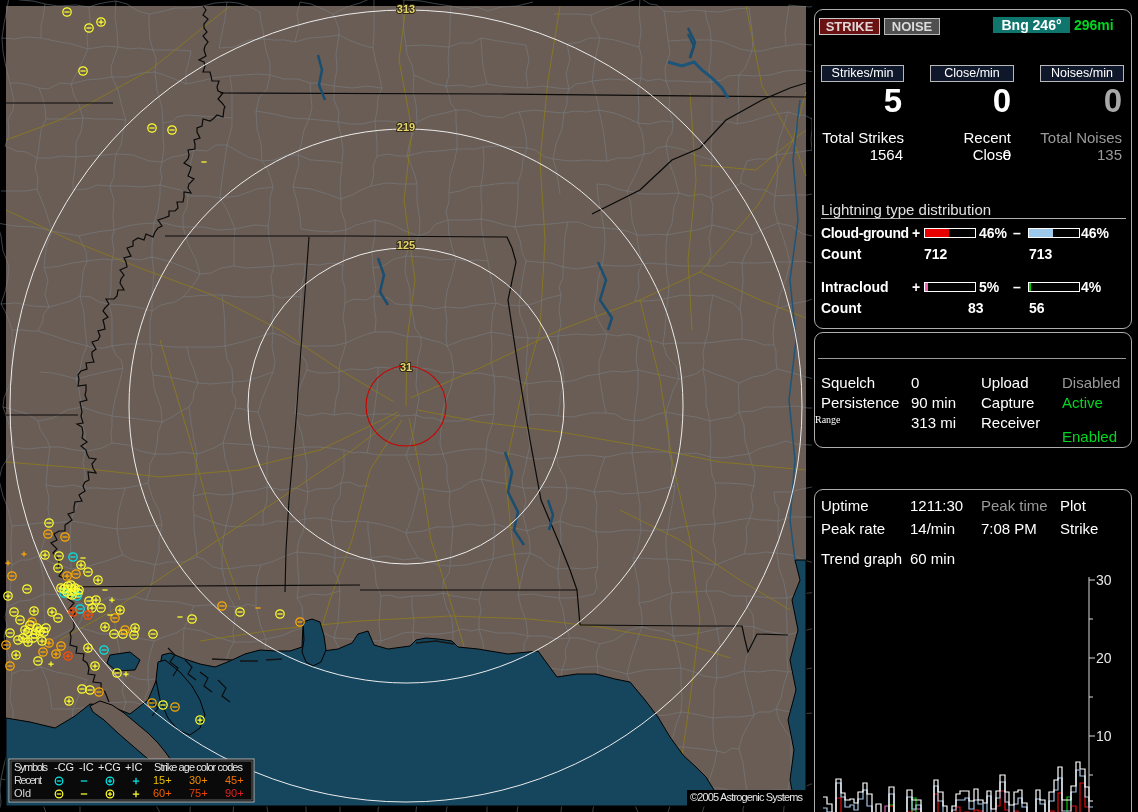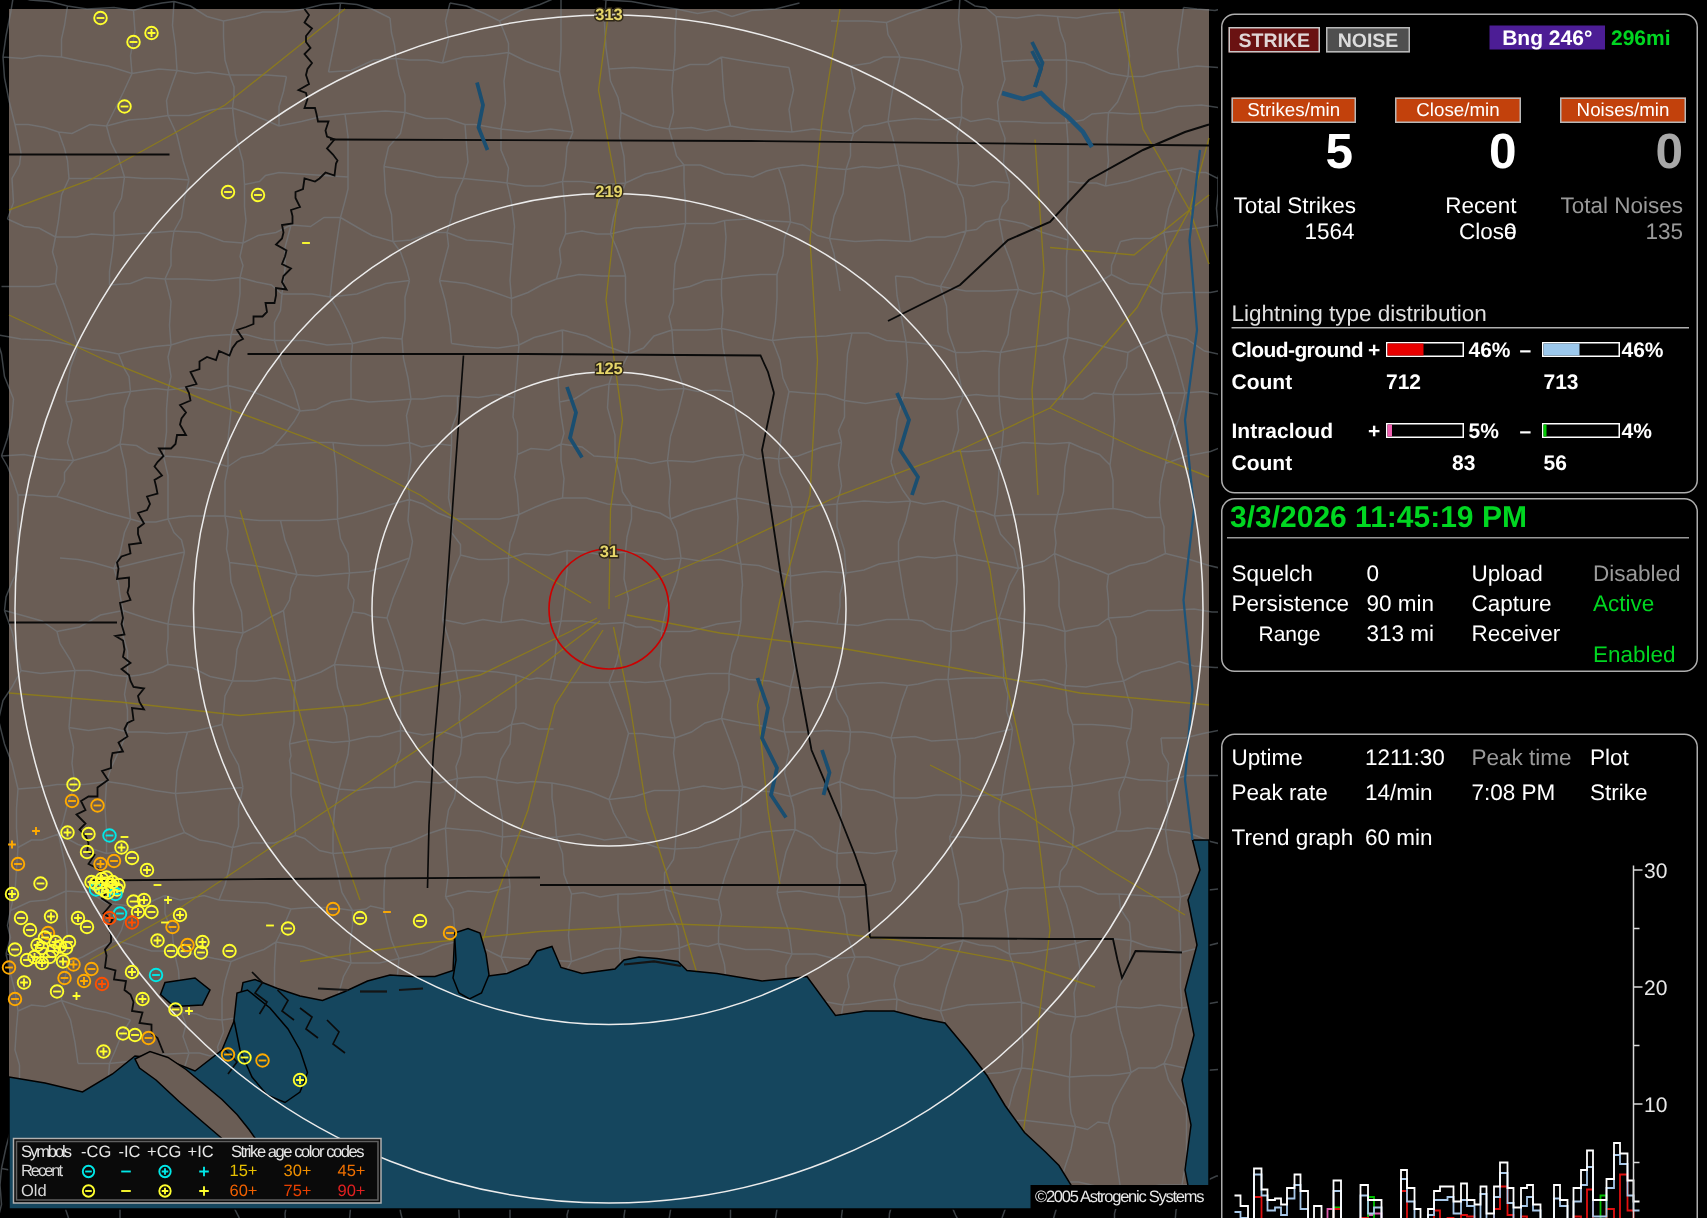--- a/index.html
+++ b/index.html
@@ -1,20 +1,20 @@
 <!DOCTYPE html>
 <html><head><meta charset="utf-8">
 <style>
 html,body{margin:0;padding:0;background:#000;}
 body{width:1138px;height:812px;position:relative;overflow:hidden;
   font-family:"Liberation Sans",sans-serif;-webkit-font-smoothing:antialiased;}
 #map{position:absolute;left:0;top:0;}
 #panel{position:absolute;left:812px;top:0;width:326px;height:812px;color:#fff;}
 .box{position:absolute;left:2px;width:316px;border:1px solid #adadad;border-radius:9px;background:#000;}
-.btn{display:inline-block;background:#c2410c;border:1px solid #b8b8b8;color:#fff;
+.btn{display:inline-block;background:#0f172a;border:1px solid #b8b8b8;color:#fff;
   text-align:center;font-size:13px;padding:1px 0;}
 .glabel{color:#9a9a9a;}
 .green{color:#00d621;}
 </style></head>
 <body>
 
 <svg id="map" width="812" height="812" viewBox="0 0 812 812">
 <rect x="6" y="6" width="800" height="799" fill="#6a5d55"></rect>
 <path d="M9 -3 20 0 33 1 45 4M9 -3 7 9 4 24 2 38M2 38 15 39 26 37 41 38M2 38 3 52 6 67 10 83M10 83 19 83 30 85 39 88M10 83 12 92 14 102 13 110M13 110 8 119 9 135 5 146M5 146 16 151 26 152 37 158M1 191 14 191 26 191 37 189M-3 223 14 226 34 227 52 231M-3 223 1 236 3 251 9 266M9 266 8 278 5 292 1 304M1 304 16 303 32 306 49 307M1 304 5 311 9 321 12 330M12 330 22 330 31 331 38 331M12 330 12 348 12 362 12 380M12 380 8 388 4 398 3 407M3 407 14 410 28 414 38 421M3 407 8 421 11 433 14 447M14 447 27 449 38 448 50 447M14 447 8 458 2 467 -1 480M-1 480 3 496 8 509 12 526M12 526 25 525 38 523 50 523M12 526 11 539 11 552 12 565M12 565 21 560 28 560 39 556M12 565 11 580 10 594 7 607M7 607 20 601 31 600 44 594M7 607 5 617 7 625 4 636M4 636 19 639 32 642 45 642M4 636 7 649 10 661 12 674M12 674 21 670 30 671 41 667M12 674 11 685 10 700 13 710M13 710 13 721 9 728 10 738M10 738 17 737 25 739 36 738M10 738 8 750 4 765 1 779M1 779 12 781 23 784 36 785M1 779 0 790 1 803 -2 815M-2 815 14 818 34 817 48 819M-2 815 -2 828 1 842 -1 853M-1 853 9 853 24 856 35 855M45 4 58 6 76 5 89 7M45 4 43 17 41 26 41 38M41 38 55 41 72 44 88 49M39 88 48 89 60 83 71 84M39 88 43 99 45 107 46 119M46 119 60 119 69 119 83 118M46 119 41 130 39 147 37 158M37 158 51 158 61 156 76 157M37 158 35 168 38 178 37 189M37 189 42 201 47 215 52 231M52 231 61 233 69 234 79 236M52 231 47 245 45 256 44 268M44 268 60 266 72 263 87 261M44 268 48 280 45 295 49 307M49 307 60 304 71 301 80 296M49 307 43 315 43 321 38 331M38 331 54 336 72 342 87 346M40 372 52 373 62 375 76 379M38 421 53 418 67 410 82 407M38 421 40 429 47 440 50 447M50 447 60 447 75 450 85 451M50 447 48 462 47 472 46 485M46 485 59 487 73 485 85 488M46 485 49 498 48 509 50 523M50 523 56 523 64 522 71 521M50 523 45 536 42 548 39 556M39 556 52 563 59 565 71 569M39 556 42 570 44 580 44 594M44 594 60 595 71 602 87 604M44 594 44 610 45 627 45 642M45 642 55 638 66 632 77 627M45 642 44 649 41 660 41 667M41 667 56 672 71 675 87 680M41 667 47 680 50 695 52 709M52 709 60 709 67 709 73 709M36 738 49 741 59 744 72 751M36 738 37 755 37 771 36 785M36 785 54 782 67 778 85 776M36 785 41 794 44 807 48 819M48 819 59 820 67 819 80 821M48 819 45 831 41 844 35 855M89 7 98 4 108 2 116 1M89 7 90 21 87 37 88 49M88 49 100 47 106 46 118 47M88 49 82 62 76 74 71 84M71 84 86 80 99 79 112 77M71 84 74 95 79 105 83 118M83 118 96 119 113 119 126 120M83 118 81 132 76 142 76 157M76 157 90 156 104 155 116 154M76 157 75 168 73 181 73 190M73 190 87 189 97 185 110 186M79 236 91 233 103 231 114 230M79 236 83 246 86 251 87 261M87 261 95 260 104 259 112 260M87 261 83 272 82 285 80 296M80 296 91 297 99 302 109 304M80 296 84 313 85 329 87 346M87 346 94 348 104 348 112 346M87 346 83 355 80 369 76 379M76 379 92 375 109 371 123 368M76 379 79 389 80 397 82 407M82 407 91 410 100 413 112 416M82 407 82 424 85 434 85 451M85 451 93 450 102 448 112 443M85 451 83 463 85 473 85 488M85 488 98 488 111 489 125 488M85 488 80 499 74 512 71 521M71 521 85 523 103 527 117 529M71 521 70 538 71 554 71 569M71 569 89 566 106 561 123 555M87 604 97 603 103 600 110 597M87 604 84 610 81 620 77 627M77 627 88 630 101 634 116 634M87 680 81 690 77 700 73 709M73 709 92 707 106 703 126 702M73 709 72 723 72 736 72 751M72 751 88 747 100 747 115 743M72 751 77 760 81 766 85 776M85 776 98 776 113 777 124 778M85 776 82 792 80 805 80 821M80 821 91 819 99 820 111 819M80 821 80 837 79 851 76 864M76 864 88 861 102 856 116 853M116 1 127 4 138 11 149 14M116 1 115 17 117 31 118 47M118 47 130 49 139 48 153 50M118 47 114 58 111 67 112 77M112 77 126 77 142 73 155 72M112 77 118 90 122 107 126 120M126 120 123 132 121 145 116 154M116 154 133 155 149 161 162 162M116 154 114 167 114 177 110 186M110 186 125 186 142 187 160 185M110 186 114 201 113 217 114 230M114 230 127 226 139 224 154 223M114 230 112 238 114 251 112 260M112 260 127 258 140 260 152 257M112 260 111 273 111 288 109 304M109 304 123 305 137 307 152 311M109 304 112 317 112 330 112 346M112 346 126 344 136 344 150 344M112 346 116 355 121 360 123 368M123 368 119 385 115 399 112 416M112 416 130 418 145 420 162 422M112 416 112 426 111 433 112 443M112 443 128 445 140 451 155 454M125 488 131 487 140 485 148 483M125 488 121 502 118 514 117 529M117 529 130 528 148 526 162 525M117 529 118 536 120 548 123 555M123 555 133 560 145 562 155 565M110 597 120 600 136 597 146 600M110 597 110 609 115 623 116 634M116 634 129 636 143 639 154 641M116 634 119 647 120 662 121 675M121 675 131 676 138 679 148 680M121 675 124 683 122 691 126 702M126 702 133 702 140 704 146 703M126 702 122 715 121 730 115 743M115 743 118 756 122 765 124 778M124 778 130 776 141 778 149 776M111 819 128 817 143 818 161 815M116 853 128 856 143 856 156 859M149 14 164 11 175 8 190 8M149 14 149 25 150 40 153 50M153 50 168 50 178 50 191 51M153 50 156 58 156 64 155 72M155 72 164 75 177 80 186 84M155 72 157 90 162 108 163 123M163 123 173 121 177 117 186 115M163 123 163 138 164 147 162 162M162 162 172 157 184 155 194 150M162 162 160 171 162 177 160 185M160 185 171 188 181 190 188 196M160 185 160 196 158 210 154 223M154 223 164 223 175 226 183 227M154 223 153 234 152 245 152 257M152 257 168 261 186 268 200 274M152 257 154 274 152 293 152 311M152 311 161 305 175 302 183 297M152 311 150 321 150 334 150 344M150 344 163 346 173 347 187 347M150 344 152 354 151 366 153 375M153 375 169 377 185 380 198 383M153 375 154 388 161 408 162 422M162 422 172 417 181 411 189 407M162 422 158 433 157 444 155 454M155 454 170 454 183 452 197 454M155 454 150 464 149 476 148 483M148 483 153 499 159 510 162 525M162 525 159 539 159 551 155 565M155 565 168 562 183 562 197 557M155 565 153 578 150 590 146 600M146 600 160 601 178 602 194 606M154 641 164 637 176 633 184 628M154 641 150 654 148 666 148 680M148 680 162 678 170 674 184 673M148 680 149 688 145 698 146 703M146 703 162 706 175 709 187 711M146 703 148 717 151 735 156 749M156 749 171 746 183 742 195 741M156 749 155 758 153 765 149 776M149 776 165 776 180 780 193 779M149 776 154 787 156 805 161 815M161 815 170 821 181 824 191 827M161 815 157 831 159 846 156 859M190 8 203 6 215 3 227 2M191 51 189 61 186 71 186 84M186 84 201 81 213 78 230 76M186 115 201 116 216 117 232 118M194 150 207 151 216 145 227 145M194 150 190 165 190 179 188 196M188 196 198 196 208 196 220 198M188 196 187 207 183 215 183 227M183 227 203 227 218 230 235 229M183 227 188 244 196 260 200 274M200 274 211 273 221 268 234 266M200 274 196 281 190 289 183 297M183 297 195 296 210 295 222 295M187 347 200 347 213 347 225 346M187 347 190 360 194 370 198 383M198 383 211 384 221 383 233 382M198 383 194 392 193 400 189 407M189 407 191 422 194 440 197 454M197 454 206 451 214 448 223 443M197 454 196 466 196 482 193 496M193 496 207 493 222 495 233 494M193 496 194 504 193 507 194 515M194 515 205 519 216 523 226 526M194 515 194 530 196 543 197 557M197 557 203 559 213 567 222 569M194 606 206 605 221 605 235 607M194 606 191 613 188 620 184 628M184 628 202 631 219 638 234 642M184 628 183 645 183 657 184 673M184 673 196 676 206 675 219 676M184 673 186 685 184 699 187 711M187 711 200 712 213 714 225 717M187 711 191 719 190 732 195 741M195 741 207 744 220 750 233 753M195 741 195 754 194 766 193 779M193 779 208 779 222 780 234 779M193 779 193 793 190 809 191 827M191 827 204 823 219 817 233 813M191 827 192 833 196 843 197 850M197 850 212 855 222 857 235 863M227 2 238 3 248 6 260 12M227 2 225 19 222 33 219 48M219 48 234 47 249 40 264 39M230 76 243 75 257 74 270 75M230 76 232 91 232 102 232 118M232 118 232 126 230 134 227 145M227 145 239 152 248 157 262 161M227 145 224 165 222 180 220 198M220 198 238 196 257 189 273 187M220 198 226 208 231 219 235 229M235 229 244 227 255 225 268 226M235 229 234 242 234 255 234 266M234 266 246 268 263 267 274 266M222 295 240 297 258 297 273 295M222 295 224 311 225 331 225 346M225 346 242 342 258 337 273 333M225 346 227 359 232 369 233 382M233 382 246 381 259 377 273 372M233 382 232 392 236 400 235 408M235 408 243 409 248 411 258 412M235 408 231 418 226 433 223 443M223 443 239 444 254 445 269 447M223 443 225 458 231 477 233 494M233 494 246 491 253 491 267 487M233 494 232 503 229 514 226 526M226 526 238 527 250 525 263 525M226 526 223 540 222 555 222 569M222 569 235 568 245 566 261 565M222 569 225 582 228 595 235 607M235 607 244 606 247 604 256 606M235 607 235 617 233 632 234 642M234 642 245 642 253 642 266 639M234 642 229 651 225 665 219 676M219 676 237 674 252 676 269 675M219 676 219 688 224 704 225 717M225 717 240 711 248 705 263 701M233 753 245 750 258 747 268 743M233 753 234 760 234 770 234 779M234 779 242 780 254 788 262 789M234 779 232 790 234 802 233 813M233 813 247 816 255 817 269 816M233 813 233 831 235 849 235 863M235 863 242 859 252 856 262 855M260 12 261 22 263 30 264 39M264 39 273 40 285 40 295 42M264 39 266 50 270 63 270 75M270 75 284 79 298 79 310 83M270 75 267 89 259 98 256 111M256 111 274 114 291 118 309 119M256 111 257 129 261 143 262 161M262 161 274 160 287 155 298 155M262 161 267 168 271 179 273 187M273 187 270 198 270 213 268 226M268 226 269 239 272 252 274 266M274 266 282 266 295 264 305 264M274 266 271 277 272 285 273 295M273 295 281 298 293 296 301 297M273 295 274 307 272 320 273 333M273 333 282 336 292 342 302 346M273 333 272 347 275 361 273 372M273 372 267 387 262 399 258 412M258 412 262 423 266 435 269 447M269 447 281 448 291 449 304 447M269 447 267 458 267 473 267 487M267 487 282 490 296 488 308 492M267 487 267 501 263 513 263 525M263 525 277 521 293 522 305 519M261 565 274 561 285 556 297 552M261 565 257 577 256 593 256 606M256 606 259 619 261 627 266 639M266 639 281 636 295 630 308 627M266 639 265 650 269 663 269 675M269 675 278 675 290 675 300 674M269 675 266 683 264 691 263 701M263 701 275 706 286 707 296 713M263 701 264 713 265 728 268 743M268 743 280 741 293 740 302 741M268 743 266 759 263 774 262 789M262 789 274 782 292 781 305 774M262 789 266 798 267 808 269 816M269 816 280 821 292 820 307 825M269 816 266 828 266 844 262 855M262 855 271 855 282 856 295 856M300 2 311 4 323 9 333 14M300 2 297 14 299 26 295 42M295 42 309 38 324 37 339 35M310 83 317 83 328 85 334 86M310 83 311 96 312 108 309 119M309 119 319 120 330 121 338 122M309 119 304 130 301 145 298 155M298 155 311 160 328 161 342 163M298 155 299 164 296 175 293 187M293 187 311 189 327 194 341 199M293 187 297 201 300 217 301 229M301 229 316 231 332 232 346 230M305 264 319 265 331 263 343 265M305 264 305 275 301 286 301 297M301 297 300 313 299 332 302 346M302 346 315 346 333 346 346 343M302 346 301 355 307 363 307 370M307 370 319 373 328 373 339 372M307 370 301 384 297 397 295 413M295 413 309 416 322 413 334 415M295 413 299 426 302 435 304 447M304 447 316 447 331 448 344 450M304 447 307 464 306 479 308 492M308 492 317 489 332 488 341 483M308 492 307 503 304 511 305 519M305 519 316 518 324 518 331 520M305 519 303 532 299 540 297 552M297 552 307 553 320 554 335 558M297 552 298 570 299 582 297 598M297 598 312 594 326 595 340 591M297 598 302 606 303 619 308 627M308 627 316 633 324 633 334 638M308 627 307 643 305 657 300 674M300 674 315 671 327 669 343 664M300 674 301 686 296 699 296 713M296 713 311 713 325 710 337 710M296 713 297 720 300 733 302 741M302 741 313 741 325 742 337 741M302 741 302 750 302 762 305 774M305 774 305 791 306 809 307 825M307 825 301 837 298 845 295 856M295 856 312 856 328 858 345 862M333 14 347 7 360 3 374 -3M333 14 336 21 339 29 339 35M339 35 351 41 362 45 373 48M339 35 336 54 337 69 334 86M334 86 352 88 367 86 382 88M334 86 334 100 339 112 338 122M338 122 350 124 362 124 375 121M338 122 341 135 343 151 342 163M342 163 341 174 340 187 341 199M341 199 352 195 361 190 371 186M341 199 341 210 345 222 346 230M346 230 356 225 364 223 375 220M346 230 345 241 344 254 343 265M343 265 342 278 345 288 345 303M345 303 354 299 366 300 374 296M345 303 343 318 345 329 346 343M346 343 357 338 367 334 375 332M346 343 343 354 340 362 339 372M339 372 350 369 366 370 378 367M339 372 339 388 336 399 334 415M334 415 348 413 362 416 374 414M344 450 353 453 358 452 367 453M344 450 344 460 344 472 341 483M341 483 349 482 359 486 369 486M341 483 340 496 334 506 331 520M331 520 345 522 355 521 368 522M331 520 333 535 335 546 335 558M335 558 346 557 357 559 371 558M335 558 334 571 339 581 340 591M340 591 339 606 338 623 334 638M334 638 349 639 364 640 381 641M334 638 338 647 338 656 343 664M343 664 354 664 363 665 372 664M343 664 339 677 341 695 337 710M337 710 346 711 359 709 367 710M337 710 339 722 339 732 337 741M337 741 354 742 370 743 385 743M337 741 336 757 337 772 338 790M338 790 352 788 366 788 379 788M338 790 340 803 340 812 341 824M341 824 355 826 365 822 379 825M341 824 341 838 345 848 345 862M345 862 358 857 371 856 384 852M374 -3 385 -3 393 -2 404 -0M374 -3 374 16 374 33 373 48M373 48 376 63 379 74 382 88M382 88 378 98 377 111 375 121M375 121 388 121 404 123 417 122M375 121 376 132 377 142 377 156M377 156 388 154 398 156 407 156M377 156 373 166 374 175 371 186M371 186 386 183 401 184 417 184M375 220 391 224 405 231 419 236M375 220 375 235 372 251 373 268M373 268 383 266 394 259 406 256M373 268 374 277 376 289 374 296M374 296 388 298 396 304 410 305M374 296 374 307 376 319 375 332M375 332 391 332 405 336 421 337M378 367 390 368 402 370 417 368M378 367 378 381 376 398 374 414M374 414 388 414 401 416 416 415M374 414 371 428 370 439 367 453M367 453 379 455 391 455 406 455M368 522 379 524 394 528 406 533M368 522 368 532 370 545 371 558M371 558 386 556 403 560 418 558M371 558 375 569 376 583 381 596M381 596 389 595 400 598 412 596M381 596 380 609 379 624 381 641M381 641 393 637 403 633 413 632M381 641 376 650 375 655 372 664M372 664 387 669 405 672 419 678M372 664 369 679 371 694 367 710M367 710 382 714 394 716 406 717M385 743 393 748 404 749 415 752M385 743 384 759 379 773 379 788M379 788 389 787 406 786 417 782M379 788 381 799 378 810 379 825M379 825 391 827 405 828 417 828M379 825 381 836 383 842 384 852M384 852 393 853 401 858 409 863M404 -0 421 1 437 4 451 6M404 -0 403 16 404 32 406 46M406 46 422 45 435 46 449 47M406 46 407 54 412 65 414 75M414 75 425 80 435 84 446 86M414 75 413 91 416 104 417 122M417 122 430 116 441 114 456 110M417 122 413 133 409 145 407 156M407 156 423 152 439 151 457 149M407 156 411 165 415 176 417 184M417 184 417 201 420 221 419 236M419 236 429 232 436 224 448 220M419 236 415 244 408 250 406 256M406 256 425 257 439 260 456 259M406 256 405 272 410 290 410 305M410 305 423 306 434 309 445 307M410 305 413 316 415 328 421 337M421 337 430 340 440 342 447 346M421 337 421 346 418 358 417 368M417 368 429 369 443 373 454 372M417 368 416 386 419 399 416 415M416 415 424 418 434 418 441 421M416 415 414 429 411 442 406 455M406 455 419 454 430 455 443 454M406 455 411 468 415 478 419 489M419 489 428 489 440 491 450 492M419 489 415 505 412 517 406 533M406 533 423 531 436 527 453 527M406 533 409 542 413 549 418 558M418 558 430 562 438 565 450 566M412 596 420 596 433 595 443 593M412 596 412 607 414 621 413 632M413 632 427 634 440 634 453 632M413 632 414 648 415 661 419 678M419 678 431 677 442 675 451 672M419 678 415 692 411 705 406 717M406 717 423 713 434 712 451 708M406 717 408 729 412 740 415 752M415 752 427 749 440 745 454 743M415 752 414 760 416 770 417 782M417 782 430 782 441 780 454 779M417 782 418 797 416 811 417 828M417 828 414 840 410 850 409 863M409 863 420 858 431 855 444 850M451 6 465 9 477 7 488 11M451 6 450 21 450 34 449 47M449 47 460 43 472 43 481 38M449 47 448 59 449 75 446 86M446 86 461 85 471 87 487 84M446 86 449 96 451 104 456 110M456 110 467 110 483 116 496 117M456 110 456 121 457 137 457 149M457 149 467 149 476 149 483 147M457 149 454 163 450 176 449 193M449 193 460 191 470 187 481 186M449 193 449 202 446 211 448 220M448 220 460 220 471 220 481 219M448 220 449 235 452 247 456 259M456 259 465 261 477 260 488 261M456 259 452 275 447 291 445 307M445 307 462 308 477 305 496 303M445 307 447 321 446 335 447 346M447 346 462 340 474 337 491 332M447 346 451 354 453 365 454 372M454 372 467 374 480 373 494 376M454 372 451 387 444 406 441 421M441 421 460 421 478 416 494 414M441 421 441 430 440 444 443 454M443 454 456 451 472 449 486 449M443 454 447 466 447 480 450 492M450 492 461 488 470 482 481 479M450 492 449 502 451 516 453 527M453 527 469 524 482 526 495 524M453 527 452 539 451 552 450 566M450 566 466 565 477 562 493 559M450 566 449 573 443 582 443 593M443 593 453 596 467 598 479 600M443 593 446 606 452 619 453 632M453 632 461 629 472 631 479 629M453 632 453 645 452 658 451 672M451 672 465 672 476 668 488 668M451 672 451 682 453 696 451 708M451 708 467 706 480 703 496 702M451 708 450 719 451 730 454 743M454 743 466 744 479 744 492 748M454 743 453 756 454 768 454 779M454 779 465 779 478 779 492 778M454 779 452 792 448 801 446 813M446 813 460 815 475 817 487 819M446 813 446 826 443 836 444 850M488 11 501 7 517 6 533 2M481 38 498 41 511 43 526 45M481 38 482 55 483 67 487 84M487 84 499 86 512 87 528 88M496 117 502 118 511 114 519 112M483 147 498 146 510 147 527 148M483 147 484 158 483 173 481 186M481 186 495 184 507 183 518 183M481 186 481 197 482 207 481 219M481 219 491 221 505 225 515 227M481 219 482 231 485 248 488 261M488 261 490 273 493 287 496 303M496 303 505 306 512 305 519 306M496 303 493 311 492 321 491 332M491 332 504 334 516 337 528 338M491 332 492 345 491 361 494 376M494 376 506 377 518 381 527 384M494 376 495 390 494 400 494 414M494 414 492 425 488 436 486 449M486 449 499 453 513 454 527 458M486 449 486 460 483 470 481 479M481 479 495 482 508 484 523 488M481 479 487 495 492 509 495 524M495 524 505 527 515 528 527 531M495 524 494 536 494 548 493 559M493 559 507 555 516 554 530 553M493 559 488 571 483 585 479 600M479 600 481 610 479 620 479 629M479 629 497 633 513 633 528 636M479 629 483 643 484 653 488 668M488 668 499 666 508 664 520 665M488 668 489 678 495 692 496 702M496 702 506 706 517 710 527 713M492 748 493 760 491 770 492 778M492 778 503 776 515 777 524 775M492 778 490 790 487 805 487 819M487 819 498 821 508 820 516 819M487 819 488 836 487 850 486 863M486 863 500 860 509 857 521 853M526 45 529 60 526 73 528 88M528 88 542 86 557 88 569 89M519 112 535 110 551 112 564 113M519 112 523 123 526 137 527 148M527 148 535 150 545 157 553 159M527 148 523 159 522 170 518 183M518 183 518 199 517 214 515 227M515 227 531 225 551 224 568 222M515 227 520 240 522 252 526 261M526 261 537 262 551 263 563 267M526 261 523 276 521 290 519 306M519 306 532 304 548 298 561 295M519 306 520 315 525 327 528 338M528 338 537 338 547 337 558 336M528 338 527 353 526 369 527 384M527 384 541 382 550 381 564 382M527 384 527 392 528 404 529 415M529 415 538 414 550 415 558 416M529 415 527 429 530 445 527 458M527 458 538 459 546 458 557 458M527 458 525 469 522 479 523 488M523 488 538 488 551 487 567 488M523 488 526 501 523 515 527 531M527 531 540 526 549 525 560 521M527 531 529 538 530 546 530 553M530 553 541 558 548 565 558 569M530 553 524 568 521 581 518 595M518 595 533 594 544 596 559 598M518 595 521 607 526 621 528 636M528 636 544 636 556 639 570 638M528 636 524 644 524 656 520 665M520 665 535 665 546 667 562 670M527 713 537 708 546 710 555 707M532 746 542 747 556 747 566 748M532 746 528 756 525 767 524 775M524 775 523 789 518 806 516 819M516 819 530 822 549 826 562 828M516 819 518 831 520 842 521 853M521 853 534 854 546 858 560 861M554 14 566 14 578 14 591 15M567 44 580 42 589 38 600 38M567 44 570 59 566 74 569 89M569 89 576 84 584 83 592 81M569 89 567 95 567 104 564 113M564 113 575 111 586 112 599 110M564 113 562 129 556 144 553 159M553 159 570 161 587 160 607 161M553 159 556 169 558 181 560 194M568 222 579 222 591 227 604 228M568 222 565 236 564 252 563 267M563 267 577 269 589 267 602 265M563 267 563 278 559 287 561 295M561 295 559 310 561 324 558 336M558 336 576 334 592 335 607 334M558 336 558 351 563 367 564 382M564 382 576 380 586 376 599 374M564 382 560 396 560 404 558 416M558 416 572 417 591 413 606 413M557 458 572 456 588 455 605 457M557 458 558 466 565 478 567 488M567 488 575 488 583 489 594 492M567 488 566 501 563 508 560 521M560 521 573 526 583 527 596 532M560 521 561 538 560 553 558 569M558 569 572 568 583 569 598 567M558 569 558 578 560 587 559 598M559 598 570 598 581 597 594 594M559 598 563 610 565 624 570 638M570 638 579 638 590 641 600 644M570 638 565 650 566 658 562 670M562 670 574 669 585 667 598 666M562 670 560 683 557 695 555 707M555 707 557 722 561 736 566 748M566 748 577 746 588 749 599 747M566 748 566 759 565 767 566 778M566 778 574 780 585 779 597 780M566 778 563 796 561 811 562 828M562 828 572 826 583 826 592 824M562 828 559 837 560 852 560 861M560 861 571 859 586 854 599 852M591 15 606 9 622 4 640 -2M591 15 592 23 596 30 600 38M600 38 615 40 625 43 639 47M600 38 596 55 594 66 592 81M592 81 610 79 624 80 641 78M592 81 595 91 597 99 599 110M599 110 614 113 627 118 638 123M599 110 603 129 605 144 607 161M607 161 618 158 630 158 644 154M597 184 608 185 617 189 627 191M597 184 598 197 601 212 604 228M604 228 615 229 627 231 637 235M604 228 605 241 604 254 602 265M602 265 617 266 629 266 642 264M602 265 598 280 597 292 594 308M594 308 597 318 602 327 607 334M607 334 616 336 629 334 639 337M607 334 604 347 599 361 599 374M599 374 612 371 623 372 638 370M599 374 601 387 603 399 606 413M606 413 615 414 623 419 634 421M605 457 612 456 624 453 632 453M605 457 601 468 598 479 594 492M594 492 610 491 621 494 638 493M594 492 597 504 596 518 596 532M596 532 611 532 624 530 641 530M596 532 598 546 597 554 598 567M598 567 595 575 597 587 594 594M600 644 615 640 629 630 642 627M600 644 597 651 596 657 598 666M598 666 606 669 616 671 627 674M598 666 597 680 596 693 599 706M599 706 611 709 627 715 643 718M599 706 597 720 597 733 599 747M599 747 614 747 628 743 639 745M599 747 599 757 597 771 597 780M597 780 597 795 593 809 592 824M592 824 611 820 624 821 642 819M592 824 594 832 596 842 599 852M599 852 611 858 625 862 638 864M640 -2 650 4 657 5 664 11M640 -2 639 13 641 31 639 47M639 47 642 58 641 66 641 78M641 78 647 81 659 79 666 81M641 78 638 91 639 109 638 123M638 123 649 124 662 121 673 122M638 123 642 132 644 145 644 154M644 154 651 153 657 148 666 146M644 154 639 167 634 178 627 191M627 191 644 194 663 194 679 193M627 191 631 204 632 221 637 235M637 235 646 235 656 234 667 235M637 235 638 245 640 254 642 264M642 264 651 263 659 264 666 264M642 264 638 274 639 287 635 301M635 301 646 301 659 300 668 298M639 337 649 341 655 341 663 344M639 337 637 348 636 360 638 370M638 370 651 373 666 376 679 379M638 370 638 388 636 404 634 421M634 421 643 420 655 415 666 412M634 421 634 432 633 441 632 453M632 453 644 452 658 452 669 452M632 453 634 465 636 478 638 493M638 493 650 492 661 489 675 486M638 493 640 504 640 518 641 530M641 530 650 531 657 530 668 530M641 530 639 541 637 550 633 558M633 558 642 558 655 559 667 559M633 558 636 573 639 587 639 603M639 603 651 601 661 597 672 593M639 603 641 609 642 618 642 627M642 627 653 630 663 631 673 636M642 627 636 643 631 658 627 674M627 674 645 670 665 669 681 668M627 674 632 688 636 704 643 718M643 718 655 716 668 715 681 712M639 745 650 744 660 747 668 747M639 745 635 760 630 772 628 785M628 785 644 787 660 787 675 787M628 785 631 796 637 810 642 819M642 819 640 834 638 849 638 864M638 864 649 863 662 863 672 864M664 11 678 12 692 10 705 11M664 11 666 23 667 32 668 41M668 41 685 40 697 40 711 40M668 41 670 53 665 68 666 81M666 81 681 81 695 82 711 82M666 81 670 92 669 109 673 122M673 122 672 133 668 138 666 146M666 146 682 149 695 155 712 160M666 146 669 162 674 175 679 193M679 193 689 196 701 194 711 198M679 193 674 207 672 223 667 235M667 235 683 232 697 230 712 225M667 235 666 246 666 256 666 264M666 264 679 266 693 266 708 266M666 264 667 277 669 286 668 298M668 298 682 295 700 296 713 295M668 298 666 313 665 330 663 344M663 344 678 343 689 343 705 343M663 344 667 356 676 366 679 379M679 379 685 377 696 374 703 369M679 379 673 390 670 400 666 412M666 412 681 415 696 417 710 421M666 412 668 427 669 437 669 452M669 452 682 454 696 453 710 457M669 452 672 463 671 474 675 486M675 486 673 500 670 515 668 530M668 530 682 527 698 525 715 524M668 530 666 538 666 547 667 559M667 559 683 560 698 562 715 565M667 559 669 569 669 580 672 593M672 593 682 592 693 592 706 591M672 593 670 606 672 621 673 636M673 636 688 635 704 632 717 629M673 636 677 648 679 658 681 668M681 668 694 672 704 676 717 678M681 668 681 683 682 698 681 712M681 712 690 713 704 716 713 718M681 712 676 725 673 737 668 747M668 747 684 747 701 749 717 751M668 747 669 762 673 772 675 787M675 787 673 798 668 812 664 822M664 822 676 821 689 821 700 821M664 822 666 835 671 851 672 864M672 864 684 864 696 860 708 860M705 11 718 12 735 9 749 8M705 11 707 21 710 29 711 40M711 40 723 42 740 49 752 51M711 40 711 55 709 70 711 82M711 82 722 80 728 76 739 75M711 82 712 95 712 107 712 121M712 121 720 122 731 122 737 124M712 121 712 136 711 145 712 160M712 160 711 171 711 185 711 198M711 198 719 194 733 188 741 183M711 198 713 206 712 215 712 225M712 225 725 228 739 232 752 235M712 225 709 238 711 254 708 266M708 266 722 266 729 262 742 263M713 295 722 299 733 303 740 310M713 295 710 311 709 328 705 343M705 343 716 342 730 340 742 339M705 343 703 353 704 362 703 369M703 369 715 374 727 378 739 383M703 369 706 388 706 404 710 421M710 421 718 419 732 417 739 412M710 421 710 432 711 444 710 457M710 457 724 458 734 456 749 454M710 457 711 464 712 475 715 483M715 483 728 483 742 484 754 486M715 483 716 495 713 512 715 524M715 524 728 522 737 520 750 518M715 524 713 540 716 552 715 565M715 565 723 562 736 557 744 554M715 565 711 576 707 581 706 591M706 591 720 591 732 596 746 596M706 591 711 603 715 618 717 629M717 629 728 626 744 626 754 627M717 629 720 646 716 662 717 678M717 678 725 677 734 674 744 671M717 678 714 690 714 704 713 718M713 718 728 717 740 717 754 715M713 718 713 731 714 742 717 751M717 751 725 753 732 748 739 749M717 751 714 766 710 778 707 788M707 788 719 788 732 791 747 792M707 788 706 800 703 810 700 821M700 821 714 821 728 819 743 818M700 821 704 832 704 845 708 860M708 860 718 856 728 851 740 850M749 8 751 23 753 37 752 51M752 51 762 51 773 48 786 46M752 51 748 61 745 68 739 75M739 75 754 76 770 75 785 71M739 75 738 93 739 107 737 124M737 124 752 121 771 115 788 112M747 161 756 159 767 159 776 155M747 161 744 169 741 177 741 183M741 183 753 189 765 190 775 196M752 235 759 231 771 226 778 223M752 235 751 245 745 255 742 263M742 263 759 263 776 262 790 262M742 263 743 280 742 295 740 310M740 310 742 320 742 331 742 339M742 339 754 341 764 345 774 345M739 383 753 377 764 375 777 369M739 383 738 391 739 401 739 412M739 412 754 411 765 407 779 407M739 412 744 425 745 441 749 454M749 454 761 448 774 445 786 441M749 454 752 465 755 473 754 486M754 486 751 495 753 508 750 518M750 518 760 520 767 520 778 521M750 518 746 528 747 542 744 554M744 554 753 554 765 552 777 553M746 596 761 597 772 598 787 598M746 596 747 606 753 615 754 627M754 627 765 631 778 633 787 635M754 627 753 642 746 658 744 671M744 671 760 672 773 670 788 672M744 671 747 687 751 700 754 715M754 715 759 712 770 712 776 709M754 715 747 727 742 737 739 749M739 749 743 763 745 779 747 792M747 792 759 792 774 790 788 790M747 792 746 798 743 809 743 818M743 818 757 820 769 817 783 819M743 818 741 829 740 839 740 850M740 850 758 849 776 850 791 849M789 5 798 6 810 7 820 4M789 5 787 19 785 33 786 46M786 46 798 44 812 45 823 43M785 71 801 70 814 72 827 72M788 112 797 115 804 115 812 119M788 112 783 128 779 139 776 155M776 155 790 153 799 152 812 150M776 155 778 167 777 182 775 196M775 196 789 195 807 195 822 192M775 196 774 206 775 212 778 223M778 223 791 226 803 234 817 237M778 223 783 237 786 247 790 262M790 262 802 261 812 263 821 264M790 262 786 279 780 294 777 309M777 309 791 304 807 301 822 295M777 309 774 322 773 335 774 345M774 345 776 351 776 361 777 369M777 369 793 373 806 377 823 381M779 407 796 406 808 408 824 408M786 441 796 444 810 445 819 445M774 492 790 492 802 489 817 486M774 492 775 502 779 509 778 521M778 521 791 517 805 517 818 517M778 521 778 533 779 540 777 553M777 553 792 555 807 561 819 564M777 553 779 568 784 583 787 598M787 598 798 594 809 593 818 592M787 598 786 609 787 624 787 635M787 635 803 631 815 628 828 627M787 635 787 648 787 658 788 672M788 672 801 670 812 668 826 665M788 672 784 684 781 698 776 709M776 709 790 712 799 714 813 713M776 709 779 720 785 730 791 738M791 738 791 755 791 772 788 790M788 790 798 790 811 784 822 784M788 790 786 800 784 807 783 819M783 819 793 819 806 815 817 813M783 819 787 828 789 840 791 849M791 849 800 852 807 858 817 860M820 4 833 7 850 11 862 13M823 43 836 44 850 49 861 51M823 43 827 54 827 63 827 72M827 72 837 72 848 74 859 77M827 72 821 88 815 103 812 119M812 119 827 117 842 113 858 112M812 119 812 129 811 139 812 150M812 150 826 151 846 149 860 149M812 150 815 163 821 180 822 192M822 192 830 194 843 195 850 197M822 192 822 209 817 222 817 237M817 237 829 237 842 232 855 233M821 264 834 265 848 267 858 271M822 295 835 301 848 305 863 311M822 295 822 312 825 330 824 345M824 345 835 345 849 342 863 341M824 345 823 359 825 367 823 381M823 381 835 379 849 371 860 367M823 381 825 390 825 397 824 408M824 408 836 410 851 417 865 419M824 408 820 422 822 431 819 445M819 445 832 444 842 445 853 444M819 445 817 457 817 473 817 486M817 486 819 495 818 506 818 517M819 564 836 565 849 563 864 562M819 564 818 573 819 581 818 592M818 592 823 602 825 616 828 627M828 627 840 628 849 628 859 627M826 665 838 667 848 664 861 667M826 665 823 679 816 696 813 713M813 713 829 710 840 709 856 706M813 713 817 726 820 734 826 747M826 747 835 750 846 750 855 750M826 747 825 760 821 772 822 784M822 784 833 784 848 784 862 784M822 784 822 792 817 802 817 813M817 813 830 813 840 812 850 812M817 813 817 830 816 844 817 860M862 13 863 25 860 38 861 51M861 51 862 60 861 68 859 77M859 77 857 90 857 102 858 112M858 112 858 123 858 135 860 149M860 149 858 163 854 182 850 197M858 271 860 282 860 296 863 311M863 341 863 351 862 357 860 367M860 367 860 384 861 403 865 419M865 419 863 427 855 436 853 444M853 444 854 458 856 471 861 484M854 515 856 530 862 547 864 562M864 562 859 571 858 583 855 592M855 592 857 603 860 613 859 627M859 627 860 639 860 652 861 667M861 667 858 678 856 694 856 706M856 706 856 719 854 734 855 750M855 750 858 761 862 773 862 784M862 784 857 795 852 801 850 812M850 812 850 828 849 846 851 859" fill="none" stroke="#79848b" stroke-width="1" opacity="0.5"></path>
 <polyline points="406,6 399,60 412,130 404,200 415,280 407,340 406,406" fill="none" stroke="#8f7e16" stroke-width="0.9" opacity="0.85"></polyline>
@@ -317,21 +317,21 @@
 <text x="225" y="797" fill="#e02020">90+</text>
 </g>
 <rect x="687" y="790" width="119" height="16" fill="#000"></rect>
 <text x="690" y="801" font-size="11" fill="#e8e8e8" font-family="Liberation Sans" textLength="113">©2005 Astrogenic Systems</text>
 </svg>
 <div id="panel">
 <div class="box" style="top:9px;height:318px;">
 <div class="btn" style="position:absolute;left:4px;top:8px;width:59px;height:13px;line-height:13px;background:#6a1212;border-color:#c8c8c8;color:#e0d6d6;font-weight:bold;font-size:13px;">STRIKE</div>
 <div class="btn" style="position:absolute;left:69px;top:8px;width:54px;height:13px;line-height:13px;background:#4f4f4f;color:#dcdcdc;font-weight:bold;font-size:13px;">NOISE</div>
 <div style="position:absolute;left:178px;top:7px;width:130px;height:17px;font-size:14px;font-weight:bold;">
-        <span style="position:absolute;left:0;top:0;width:77px;height:16px;background:#4c1d95;color:#fff;text-align:center;line-height:16px;">Bng 246°</span>
+        <span style="position:absolute;left:0;top:0;width:77px;height:16px;background:#0f766e;color:#fff;text-align:center;line-height:16px;">Bng 246°</span>
         <span style="position:absolute;left:81px;top:0;line-height:16px;color:#00d621;">296mi</span>
       </div>
 <div class="btn" style="position:absolute;left:6px;top:55px;width:81px;height:13px;line-height:13px;font-size:12.5px;">Strikes/min</div>
 <div class="btn" style="position:absolute;left:115px;top:55px;width:82px;height:13px;line-height:13px;font-size:12.5px;">Close/min</div>
 <div class="btn" style="position:absolute;left:225px;top:55px;width:82px;height:13px;line-height:13px;font-size:12.5px;">Noises/min</div>
 <div style="position:absolute;left:0px;top:72px;width:87px;text-align:right;font-size:33px;font-weight:bold;">5</div>
 <div style="position:absolute;left:106px;top:72px;width:90px;text-align:right;font-size:33px;font-weight:bold;">0</div>
 <div style="position:absolute;left:217px;top:72px;width:90px;text-align:right;font-size:33px;font-weight:bold;color:#a8a8a8;">0</div>
 <div style="position:absolute;left:0px;top:119px;width:89px;text-align:right;font-size:15px;">Total Strikes</div>
 <div style="position:absolute;left:106px;top:119px;width:90px;text-align:right;font-size:15px;">Recent Close</div>
@@ -364,31 +364,30 @@
 <div style="position:absolute;left:198px;top:269px;font-size:14px;font-weight:bold;">–</div>
 <div style="position:absolute;left:213px;top:272px;width:50px;height:8px;border:1px solid #fff;background:#000;">
         <div style="width:2px;height:8px;background:#00cc00;"></div>
       </div>
 <div style="position:absolute;left:266px;top:269px;font-size:14px;font-weight:bold;">4%</div>
 <div style="position:absolute;left:6px;top:290px;font-size:14px;font-weight:bold;">Count</div>
 <div style="position:absolute;left:109px;top:290px;font-size:14px;font-weight:bold;padding-left:44px;">83</div>
 <div style="position:absolute;left:214px;top:290px;font-size:14px;font-weight:bold;">56</div>
 </div>
 <div class="box" style="top:332px;height:114px;">
-<div style="position:absolute;left:5px;top:1px;font-size:20px;font-weight:bold;color:#00d621;">3/3/2026 11:45:19 PM</div>
 <div style="position:absolute;left:3px;top:25px;width:308px;border-top:1px solid #999;"></div>
 <div style="position:absolute;left:6px;top:41px;font-size:15px;">Squelch</div>
 <div style="position:absolute;left:96px;top:41px;font-size:15px;">0</div>
 <div style="position:absolute;left:166px;top:41px;font-size:15px;">Upload</div>
 <div style="position:absolute;left:247px;top:41px;font-size:15px;"><span class="glabel">Disabled</span></div>
 <div style="position:absolute;left:6px;top:61px;font-size:15px;">Persistence</div>
 <div style="position:absolute;left:96px;top:61px;font-size:15px;">90 min</div>
 <div style="position:absolute;left:166px;top:61px;font-size:15px;">Capture</div>
 <div style="position:absolute;left:247px;top:61px;font-size:15px;"><span class="green">Active</span></div>
-<div style="position:absolute;left:24px;top:81px;font-size:14px;">Range</div>
+<div style="position:absolute;left:0;top:81px;font-size:10px;font-family:Liberation Serif, serif;">Range</div>
 <div style="position:absolute;left:96px;top:81px;font-size:15px;">313 mi</div>
 <div style="position:absolute;left:166px;top:81px;font-size:15px;">Receiver</div>
 <div style="position:absolute;left:247px;top:81px;font-size:15px;margin-top:14px;"><span class="green">Enabled</span></div>
 </div>
 <div class="box" style="top:453px;height:351px;margin-top:36px;">
 <div style="position:absolute;left:6px;top:7px;font-size:15px;">Uptime</div>
 <div style="position:absolute;left:95px;top:7px;font-size:15px;">1211:30</div>
 <div style="position:absolute;left:166px;top:7px;font-size:15px;"><span class="glabel">Peak time</span></div>
 <div style="position:absolute;left:245px;top:7px;font-size:15px;text-align:right;">Plot</div>
 <div style="position:absolute;left:6px;top:30px;font-size:15px;">Peak rate</div>

